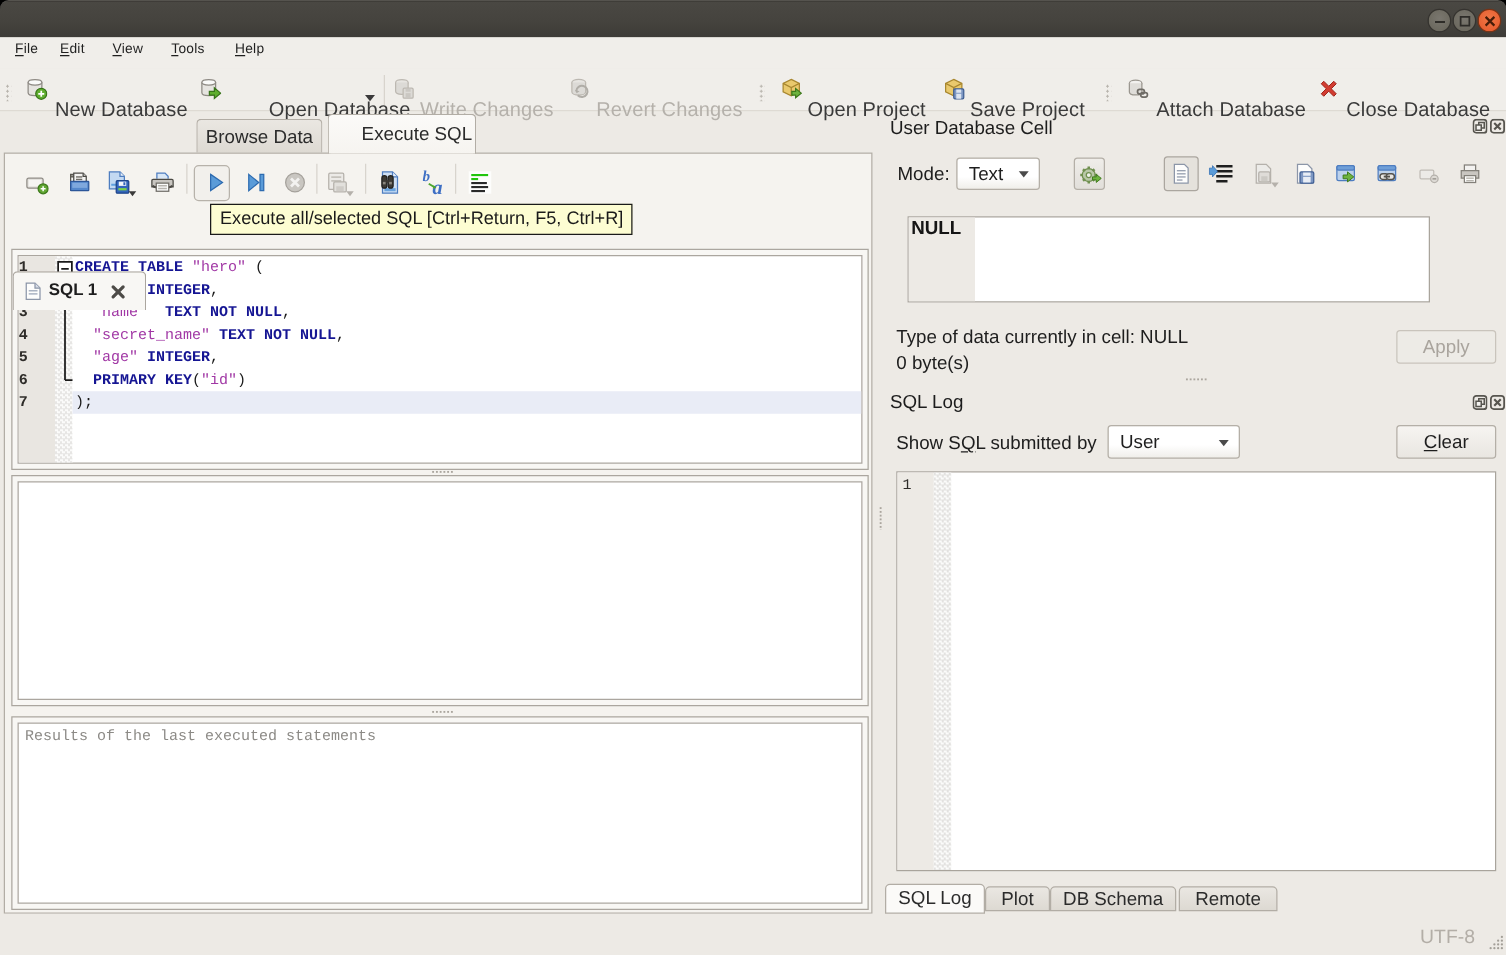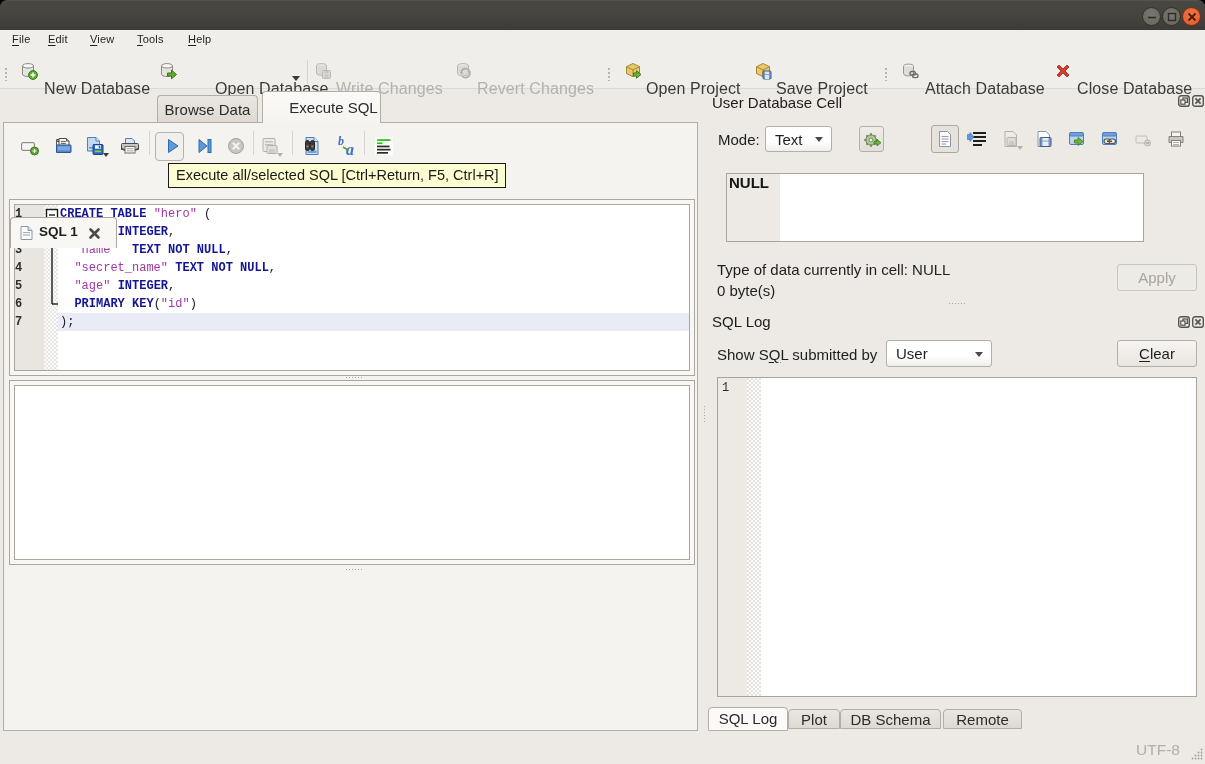--- a/index.html
+++ b/index.html
@@ -284,20 +284,25 @@
         <div class="abs codeline" style="top:108px;">);</div>
       </div>
     </div>
     <div class="abs hdots" style="left:341px;top:253px;"></div>
 
     <div class="abs pane-outer" style="left:5px;top:257px;width:686px;height:185px;">
       <div class="pane-inner" style="left:4px;top:4px;width:676px;height:175px;"></div>
     </div>
     <div class="abs hdots" style="left:341px;top:445px;"></div>
 
+    <div class="abs pane-outer" style="left:5px;top:450px;width:686px;height:155px;">
+      <div class="pane-inner" style="left:4px;top:4px;width:676px;height:145px;">
+        <div class="abs" style="left:5px;top:2px;font:12px/16px 'Liberation Mono',monospace;color:#8c8a86;">Results of the last executed statements</div>
+      </div>
+    </div>
   </div>
   <div id="tooltip" class="abs">Execute all/selected SQL [Ctrl+Return, F5, Ctrl+R]</div>
   <div id="rightdock" class="abs" style="left:698px;top:89px;width:507px;height:642px;">
     <div class="abs dockhead" style="left:14px;top:5px;">User Database Cell</div>
     <svg class="abs" style="left:480px;top:6px;" width="12" height="12" viewBox="0 0 12 12">
         <rect x="0.7" y="0.7" width="10.6" height="10.6" rx="2.4" fill="none" stroke="#57554f" stroke-width="1.4"></rect>
         <rect x="5" y="3" width="4.4" height="4.4" fill="none" stroke="#57554f" stroke-width="1.2"></rect>
         <rect x="2.8" y="5" width="4.2" height="4.2" fill="#f3f2ef" stroke="#57554f" stroke-width="1.2"></rect>
       </svg>
     <svg class="abs" style="left:494px;top:6px;" width="12" height="12" viewBox="0 0 12 12">

